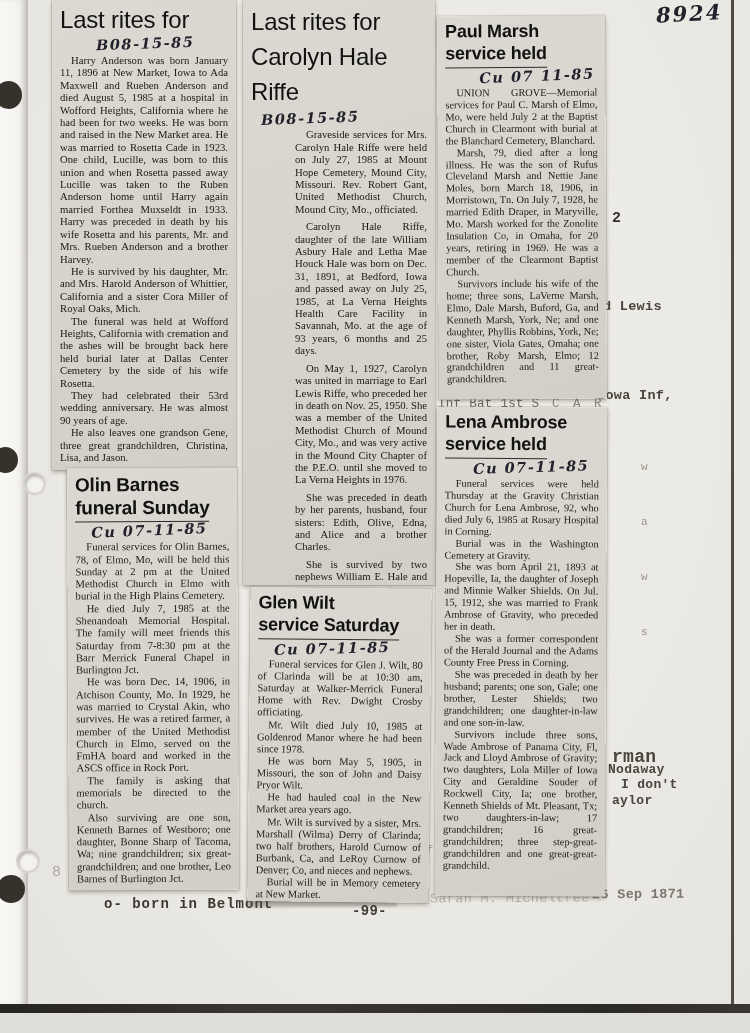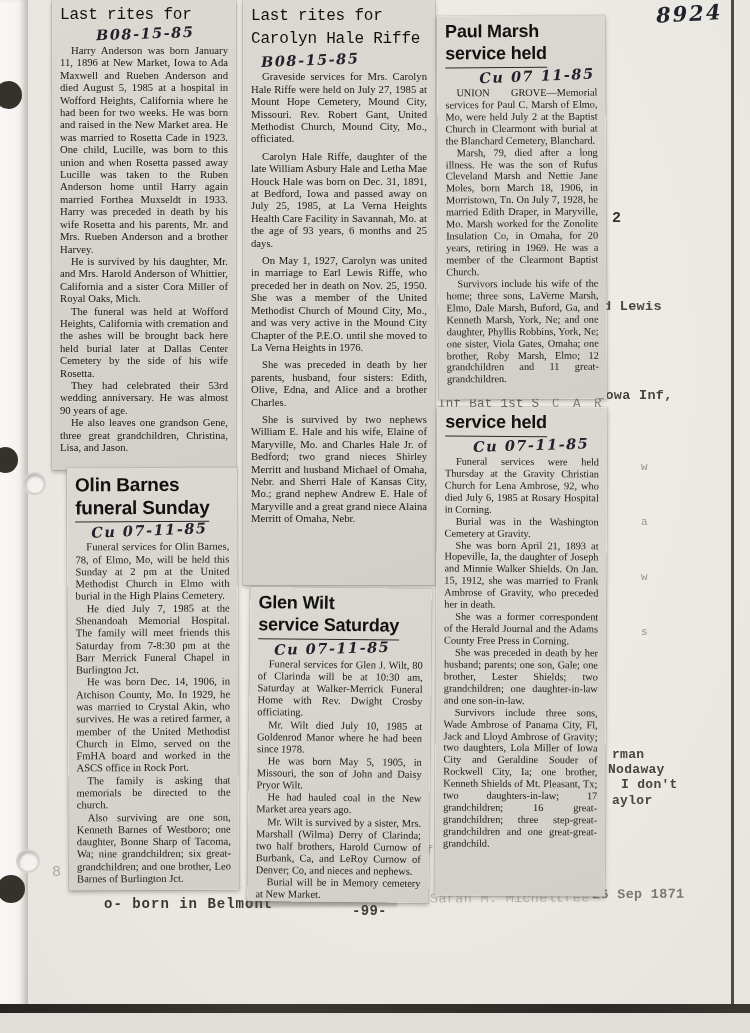--- a/index.html
+++ b/index.html
@@ -19,30 +19,30 @@
   .blob { position:absolute; background:#35322c; border-radius:50%; z-index:1; }
   .hole { position:absolute; background:#f3f2ef; border-radius:50%; z-index:1;
           box-shadow: 0 0 0 2px #d6d3cc, inset 1px 2px 3px rgba(0,0,0,.28); }
 
   
   .clip { position:absolute; z-index:2; box-sizing:border-box; overflow:hidden;
           padding:5px 8px 8px 8px; color:#1b1914;
           background:linear-gradient(160deg,#dcd9d3 0%, #d7d4ce 45%, #d2cfc9 100%);
           box-shadow: 0 2px 4px rgba(70,63,52,.38), 0 0 0 1px rgba(120,113,100,.18); }
   .clip p { margin:0; text-align:justify; text-indent:11px; line-height:1.16; color:#1b1914; }
-  .clip.spaced p { margin-bottom:5px; }
+  .clip.spaced p { margin-bottom:5px;margin-left:44px; }
   .fs-a p { font-size:10.7px; }
   .fs-b p { font-size:10.6px; }
   .fs-c p { font-size:10.45px; }
   .fs-d p { font-size:10.3px; }
 
   .hl { font-family:"Liberation Sans", sans-serif; margin:0 0 2px 0; color:#121210; letter-spacing:-0.2px; }
   .hl .hl-line { display:block; }
   .hl .u { display:inline-block; border-bottom:1.5px solid #2c2b28; padding-bottom:2px; }
-  .hl-light { font-weight:400; font-size:16px; line-height:1.25;font-family:Liberation Mono, monospace; }
+  .hl-light { font-weight:400; font-size:24px; line-height:1.25; }
   .hl-19 { font-weight:700; font-size:19px; line-height:1.22; }
   .hl-18 { font-weight:700; font-size:18px; line-height:1.22; }
 
   .hw { font-family:"DejaVu Serif", serif; font-style:italic; font-weight:bold;
         font-size:14.5px; color:#23212b; letter-spacing:1.5px; transform:rotate(-2deg);
         margin:-3px 0 3px 0; white-space:nowrap; }
 
   
   .type { position:absolute; font-family:"Liberation Mono", monospace; color:#49443d;
           z-index:1; white-space:nowrap; letter-spacing:0.3px; }
@@ -84,21 +84,21 @@
   <div class="ghost" style="left:641px; top:440px; line-height:55px;">w
 a
 w
 s</div>
 
   <div class="type" style="left:612px; top:210px; font-size:15px; font-weight:bold; color:#37332c;">2</div>
   <div class="type" style="left:603px; top:299px; font-size:13.5px; font-weight:bold;">d Lewis</div>
   <div class="type" style="left:597px; top:388px; font-size:13.5px; font-weight:bold;">Iowa Inf,</div>
   <div class="type" style="left:438px; top:397px; font-size:12.5px; color:rgba(72,66,58,.8);">Inf Bat 1st S</div>
   <div class="type" style="left:552px; top:397px; font-size:12.5px; color:rgba(72,66,58,.6); letter-spacing:3px;">C A R</div>
-  <div class="type" style="left:612px; top:747px; font-size:13px; font-weight:bold;">rman</div>
+  <div class="type" style="left:612px; top:747px; font-size:18px; font-weight:bold;">rman</div>
   <div class="type" style="left:608px; top:762px; font-size:13px; font-weight:bold;">Nodaway</div>
   <div class="type" style="left:621px; top:777px; font-size:13px; font-weight:bold;">I don't</div>
   <div class="type" style="left:612px; top:793px; font-size:13px; font-weight:bold;">aylor</div>
   <div class="type" style="left:104px; top:896px; font-size:14px; font-weight:bold; letter-spacing:1px; color:#3c3831;">o- born in Belmont</div>
   <div class="smudge"></div>
   <div class="type" style="left:52px; top:864px; font-size:15px; opacity:.38;">8</div>
   <div class="type" style="left:352px; top:903px; font-size:14px; font-weight:bold; color:#413d36;">-99-</div>
   <div class="type" style="left:430px; top:891px; font-size:13.5px; opacity:.32; transform:rotate(-0.4deg);">Sarah M. Micheltree</div>
   <div class="type" style="left:592px; top:887px; font-size:13.5px; font-weight:bold; opacity:.68; transform:rotate(-0.4deg);">26 Sep 1871</div>
 
@@ -162,24 +162,25 @@
     <p>Funeral services for Glen J. Wilt, 80 of Clarinda will be at 10:30 am, Saturday at Walker-Merrick Funeral Home with Rev. Dwight Crosby officiating.</p>
     <p>Mr. Wilt died July 10, 1985 at Goldenrod Manor where he had been since 1978.</p>
     <p>He was born May 5, 1905, in Missouri, the son of John and Daisy Pryor Wilt.</p>
     <p>He had hauled coal in the New Market area years ago.</p>
     <p>Mr. Wilt is survived by a sister, Mrs. Marshall (Wilma) Derry of Clarinda; two half brothers, Harold Curnow of Burbank, Ca, and LeRoy Curnow of Denver; Co, and nieces and nephews.</p>
     <p>Burial will be in Memory cemetery at New Market.</p>
   </article>
 
   <article class="clip fs-d" style="left:436px; top:407px; width:170px; height:489px; transform:rotate(0.3deg);">
     <h2 class="hl hl-18">
+      <span class="hl-line">Lena Ambrose</span>
       <span class="hl-line"><span class="u">service held</span></span>
     </h2>
     <div class="hw" style="margin-left:28px;">Cu 07-11-85</div>
     <p>Funeral services were held Thursday at the Gravity Christian Church for Lena Ambrose, 92, who died July 6, 1985 at Rosary Hospital in Corning.</p>
     <p>Burial was in the Washington Cemetery at Gravity.</p>
-    <p>She was born April 21, 1893 at Hopeville, Ia, the daughter of Joseph and Minnie Walker Shields. On Jan. 15, 1912, she was married to Frank Ambrose of Gravity, who preceded her in death.</p>
+    <p>She was born April 21, 1893 at Hopeville, Ia, the daughter of Joseph and Minnie Walker Shields. On Jul. 15, 1912, she was married to Frank Ambrose of Gravity, who preceded her in death.</p>
     <p>She was a former correspondent of the Herald Journal and the Adams County Free Press in Corning.</p>
     <p>She was preceded in death by her husband; parents; one son, Gale; one brother, Lester Shields; two grandchildren; one daughter-in-law and one son-in-law.</p>
     <p>Survivors include three sons, Wade Ambrose of Panama City, Fl, Jack and Lloyd Ambrose of Gravity; two daughters, Lola Miller of Iowa City and Geraldine Souder of Rockwell City, Ia; one brother, Kenneth Shields of Mt. Pleasant, Tx; two daughters-in-law; 17 grandchildren; 16 great-grandchildren; three step-great-grandchildren and one great-great-grandchild.</p>
   </article>
 
 </div>
 
 </body></html>

